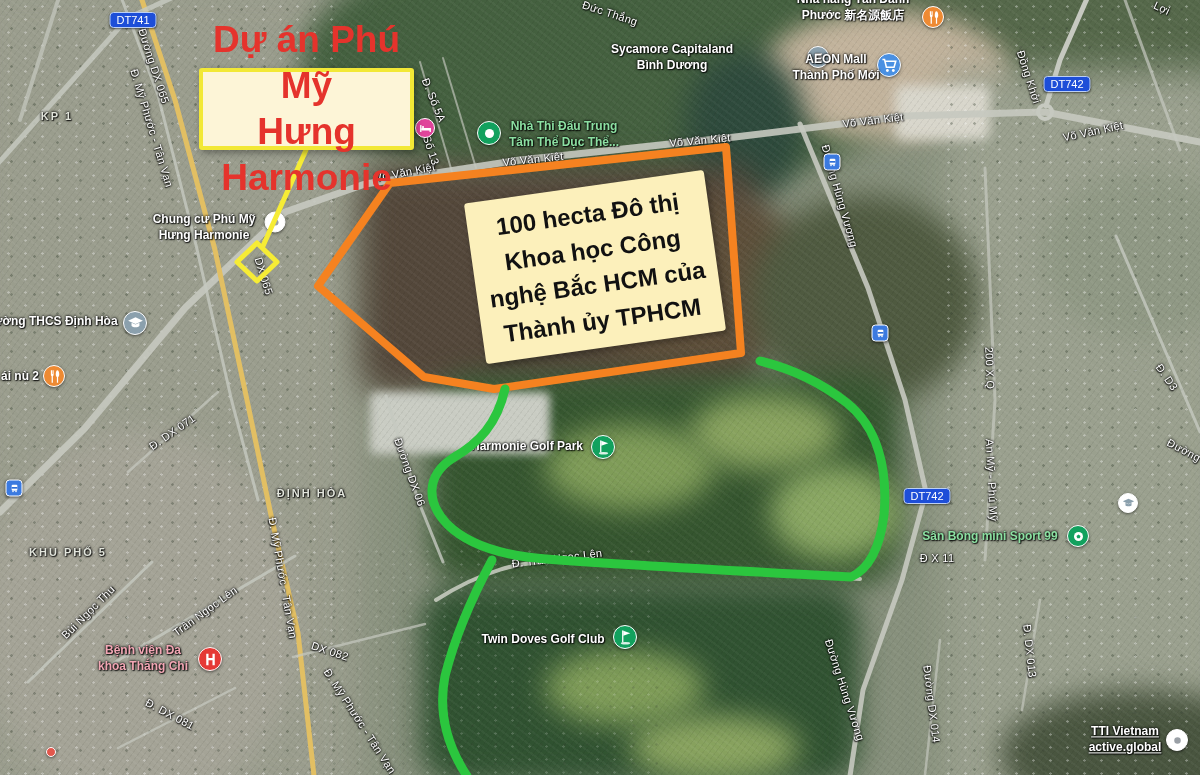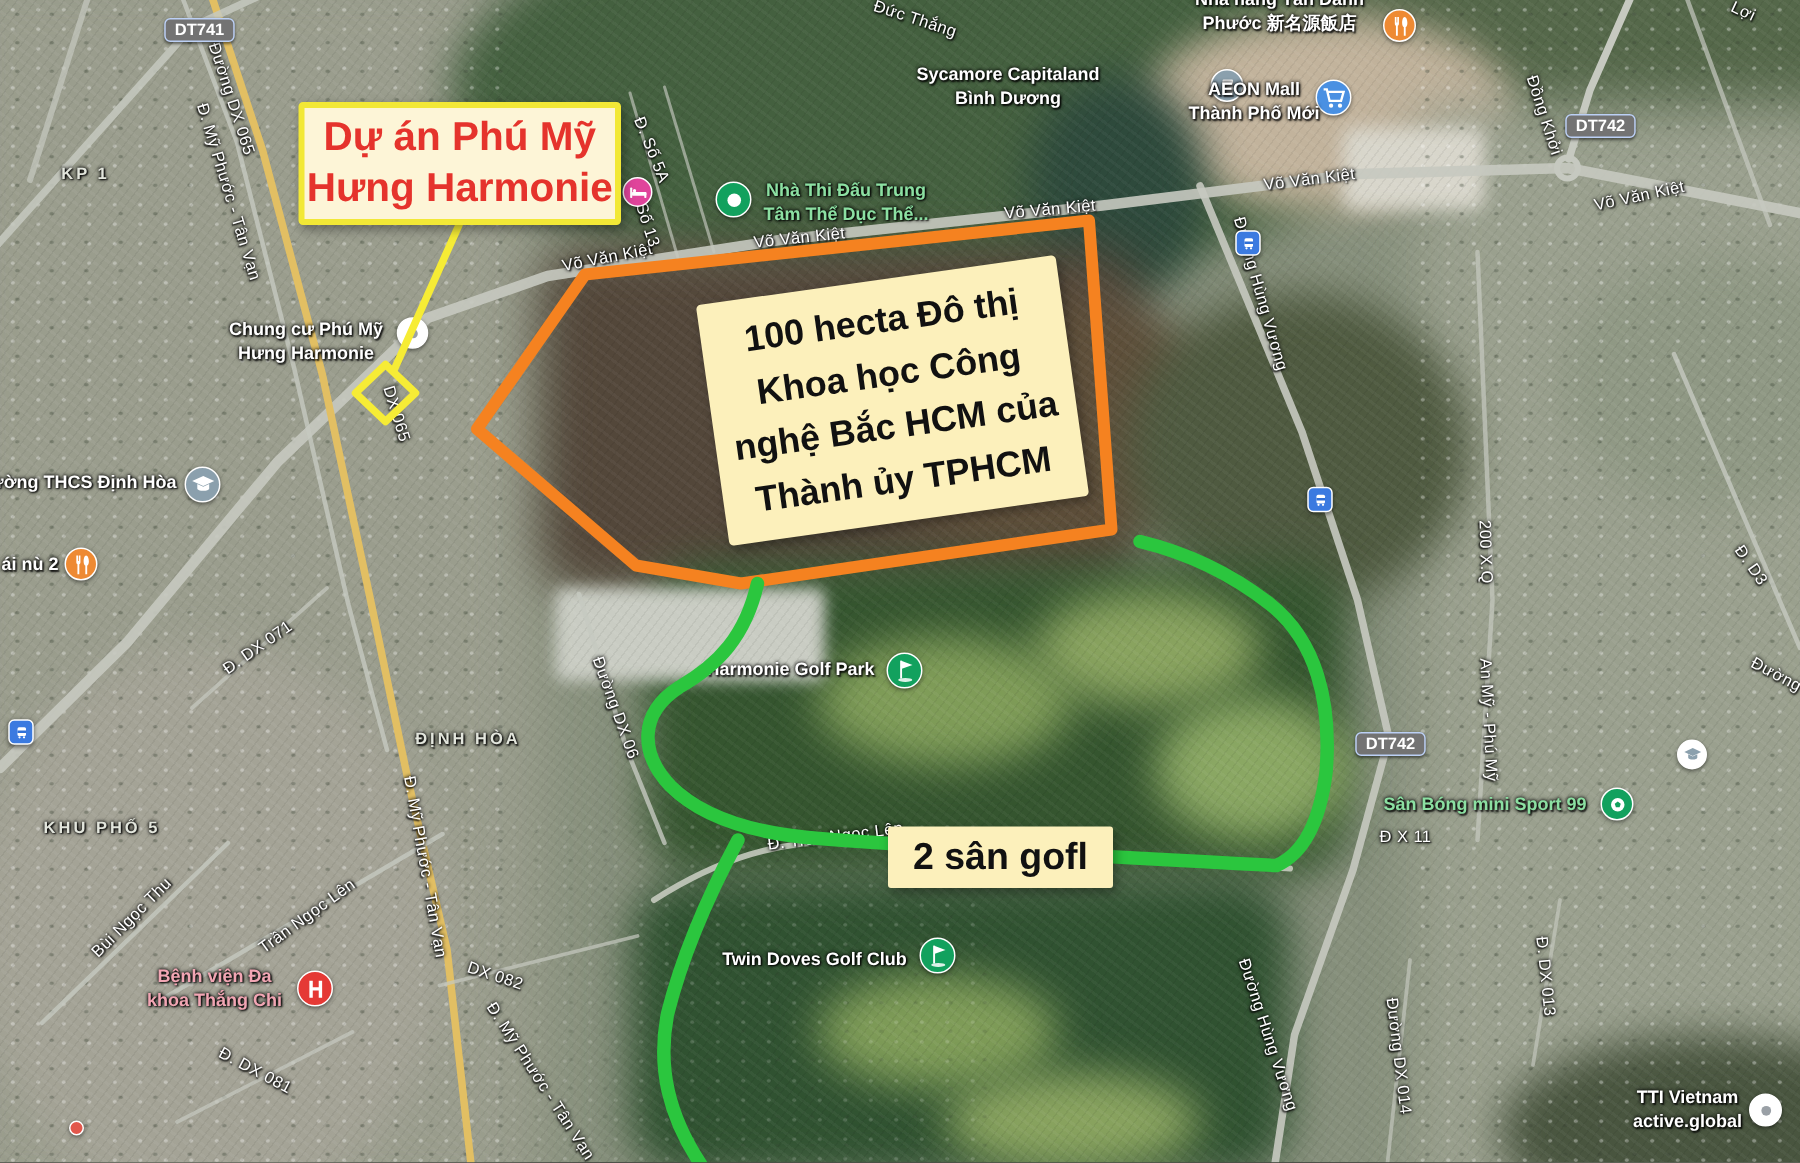--- a/index.html
+++ b/index.html
@@ -38,33 +38,33 @@
   .grain{position:absolute;inset:0;pointer-events:none;
     background-image:repeating-linear-gradient(37deg,rgba(255,255,255,.035) 0 2px,transparent 2px 6px),
                      repeating-linear-gradient(-53deg,rgba(0,0,0,.05) 0 1px,transparent 1px 5px);}
   svg.layer{position:absolute;left:0;top:0;}
   .maplabel{position:absolute;white-space:nowrap;transform:translate(-50%,-50%);
     color:#fff;font-size:11px;font-weight:400;letter-spacing:.3px;
     text-shadow:0 0 3px rgba(0,0,0,.95),0 0 2px rgba(0,0,0,.9),1px 1px 1px rgba(0,0,0,.7);}
   .maplabel.road{font-size:11px;}
   .maplabel.area{font-size:11px;font-weight:700;letter-spacing:2px;color:#e3e6dd;}
   .maplabel.poi-label{font-size:12px;font-weight:700;letter-spacing:0;line-height:1.3;text-align:center;}
-  .shield{position:absolute;transform:translate(-50%,-50%);background:#737373;color:#fff;
-    font-size:11px;font-weight:700;padding:1px 6px;border-radius:4px;border:1px solid #bcd0f5;
+  .shield{position:absolute;transform:translate(-50%,-50%);background:#1d4ed8;color:#fff;
+    font-size:11px;font-weight:400;padding:1px 6px;border-radius:4px;border:1px solid #bcd0f5;
     box-shadow:0 1px 2px rgba(0,0,0,.5);}
   .poi{position:absolute;transform:translate(-50%,-50%);border-radius:50%;
     border:1.5px solid #fff;box-shadow:0 1px 3px rgba(0,0,0,.5);
     display:flex;align-items:center;justify-content:center;}
   .poi svg{display:block;}
   .poi.bus{border-radius:4px;border:1.5px solid #fff;}
   .annotbox{position:absolute;background:#fcf0bb;color:#111;font-weight:700;text-align:center;
     box-shadow:2px 3px 7px rgba(0,0,0,.35);}
   #callout{left:199px;top:68px;width:215px;height:82px;background:#fdf5d7;border:4px solid #f2e836;
     display:flex;flex-direction:column;justify-content:center;border-radius:3px;}
-  #callout div{color:#e5332c;font-size:27px;font-weight:700;line-height:1.25;text-align:center;}
+  #callout div{color:#e5332c;font-size:37px;font-weight:700;line-height:1.25;text-align:center;}
   #polyLabel{left:474px;top:186px;width:242px;padding:10px 6px;transform:rotate(-8deg);border-radius:3px;}
   #polyLabel div{font-size:24px;line-height:1.48;}
   #goflLabel{left:592px;top:551px;width:150px;padding:6px 4px;font-size:25px;border-radius:2px;}
 </style>
 </head>
 <body>
 
 <div id="stage">
 
   <div>
@@ -280,21 +280,21 @@
         </svg>
       </div>
       <div class="maplabel poi-label" style="left: 990px; top: 537px; transform: translate(-50%, -50%) rotate(0deg); color: rgb(140, 224, 162);">
         <div>Sân Bóng mini Sport 99</div>
       </div>
       <div class="poi" style="left: 1177px; top: 740px; transform: translate(-50%, -50%) rotate(0deg); width: 22px; height: 22px; background: rgb(255, 255, 255);">
         <svg viewBox="0 0 12 12" width="15" height="15">
           <circle cx="6" cy="6" r="2.6" fill="#9aa0a6"></circle>
         </svg>
       </div>
-      <div class="maplabel poi-label" style="left: 1125px; top: 740px; transform: translate(-50%, -50%) rotate(0deg); color: rgb(255, 255, 255);">
+      <div class="maplabel poi-label" style="left: 1125px; top: 740px; transform: translate(-50%, -50%) rotate(0deg); color: rgb(255, 255, 255); text-decoration: underline;">
         <div>TTI Vietnam</div>
         <div>active.global</div>
       </div>
       <div class="poi" style="left: 1128px; top: 503px; transform: translate(-50%, -50%) rotate(0deg); width: 20px; height: 20px; background: rgb(255, 255, 255);">
         <svg viewBox="0 0 12 12" width="13" height="13">
           <g fill="#8ba0ad">
             <path d="M6 1.6 11.2 4 6 6.4.8 4z"></path>
             <path d="M3.2 5.4v2.1c0 .6 1.3 1.1 2.8 1.1s2.8-.5 2.8-1.1V5.4L6 6.7z"></path>
           </g>
         </svg>
@@ -341,14 +341,13 @@
   <div id="callout" class="annotbox">
     <div>Dự án Phú Mỹ</div>
     <div>Hưng Harmonie</div>
   </div>
   <div id="polyLabel" class="annotbox">
     <div>100 hecta Đô thị</div>
     <div>Khoa học Công</div>
     <div>nghệ Bắc HCM của</div>
     <div>Thành ủy TPHCM</div>
   </div>
-  <div id="goflLabel" class="annotbox">2 sân gofl</div>
 </div>
 
 </body></html>

